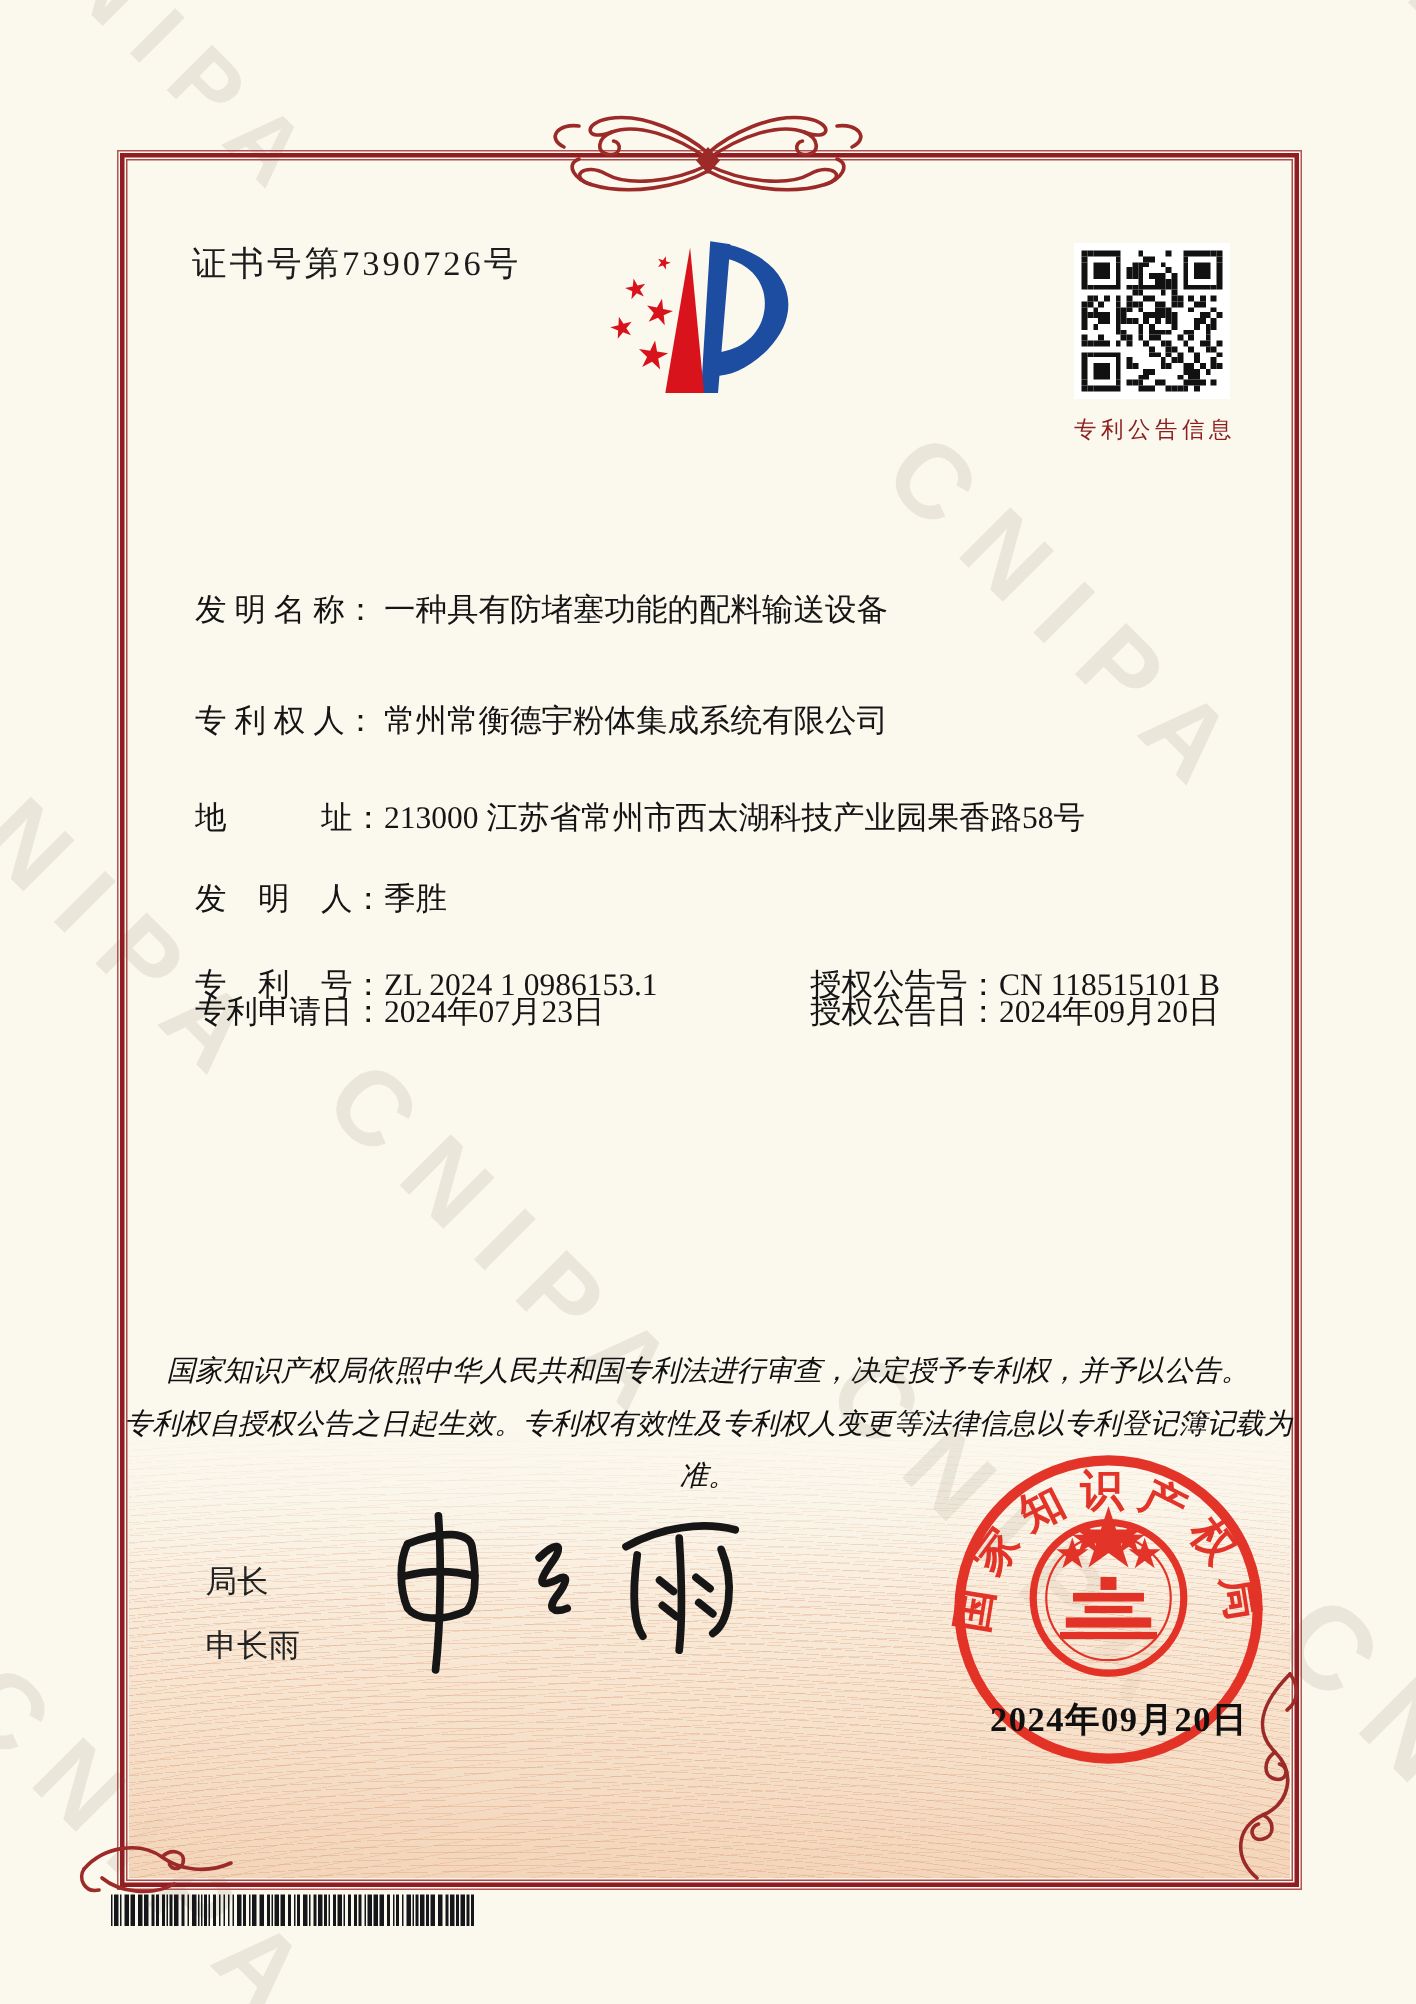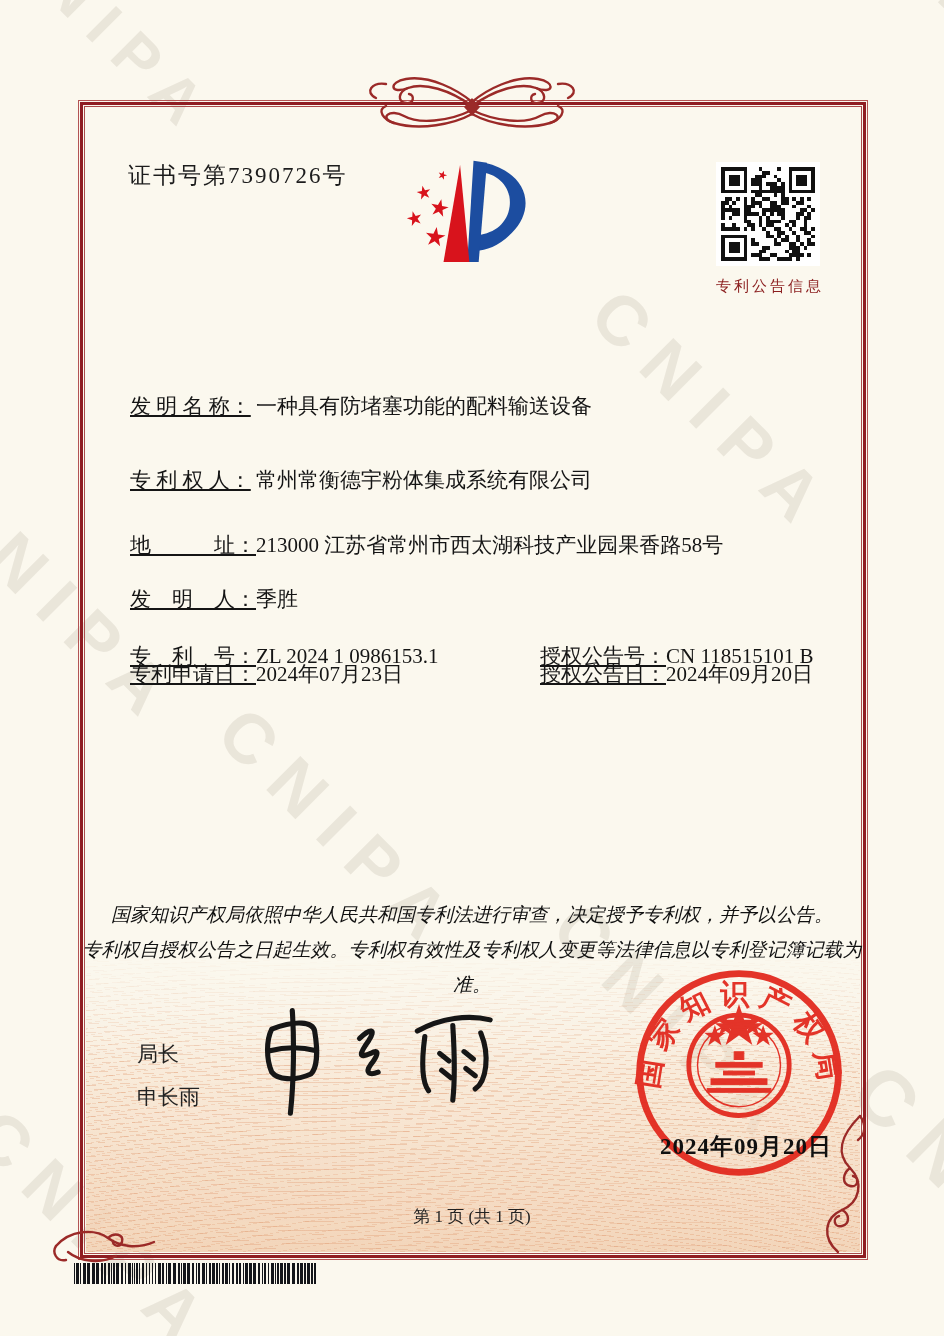--- a/index.html
+++ b/index.html
@@ -29,21 +29,21 @@
   .logo{position:absolute;left:396px;top:154px;width:155px;height:120px;}
   .qr{position:absolute;left:716px;top:162px;width:104px;height:104px;background:#fff;padding:5px;
       box-sizing:border-box;display:grid;grid-template-rows:repeat(25,1fr);grid-template-columns:repeat(25,1fr);}
   .qr div{background:#111;}
   .qrcap{position:absolute;left:700px;top:277px;width:140px;text-align:center;font-size:15px;
          color:#8b1e1e;letter-spacing:3px;}
   .title{position:absolute;left:0;top:281px;width:944px;margin:0;text-align:center;font-size:44px;
          font-weight:bold;letter-spacing:22px;text-indent:22px;color:#000;}
   
   .row{position:absolute;left:130px;width:720px;font-size:21px;white-space:nowrap;}
-  .lbl{display:inline-block;width:126px;white-space:pre;text-decoration:underline;}
+  .lbl{display:inline-block;width:126px;white-space:pre;}
   .lbl.wide{width:212px;}
   .col2{position:absolute;left:410px;top:0;}
   
   .decl{position:absolute;left:82px;top:897px;width:780px;text-align:center;font-size:19px;
         line-height:35px;font-style:italic;color:#111;}
   
   .signer{position:absolute;left:137px;font-size:21px;font-family:"Liberation Sans","DejaVu Sans",sans-serif;color:#222;}
   .sig{position:absolute;left:240px;top:995px;width:280px;height:130px;}
   .sig path{stroke:#161616;stroke-width:5.5;fill:none;stroke-linecap:round;stroke-linejoin:round;}
   
@@ -494,21 +494,20 @@
         <rect x="-5" y="-14" width="10" height="8"></rect>
         <rect x="-24" y="-3" width="48" height="5"></rect>
         <rect x="-16" y="6" width="32" height="4"></rect>
         <rect x="-29" y="14" width="58" height="6"></rect>
         <rect x="-33" y="24" width="66" height="4"></rect>
       </g>
     </svg>
   </div>
   <div class="sealdate">2024年09月20日</div>
 
-  <div class="pagefoot">第 1 页 (共 1 页)</div>
   <div class="barcode">
       <span style="width: 1px; margin-right: 1px;"></span>
       <span style="width: 3px; margin-right: 1px;"></span>
       <span style="width: 1px; margin-right: 2px;"></span>
       <span style="width: 3px; margin-right: 1px;"></span>
       <span style="width: 3px; margin-right: 2px;"></span>
       <span style="width: 3px; margin-right: 1px;"></span>
       <span style="width: 3px; margin-right: 2px;"></span>
       <span style="width: 2px; margin-right: 1px;"></span>
       <span style="width: 2px; margin-right: 2px;"></span>

